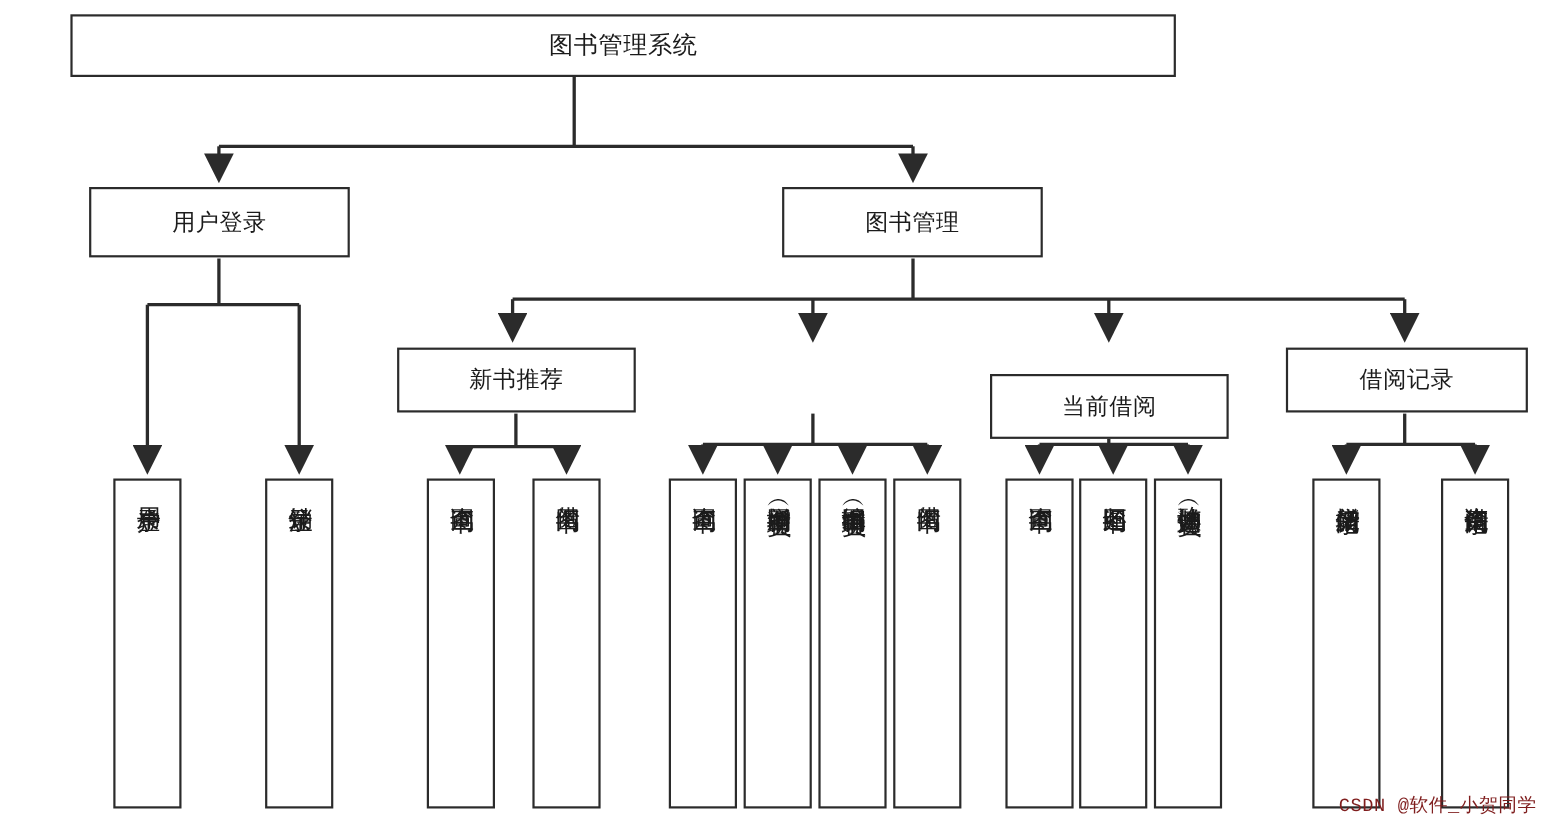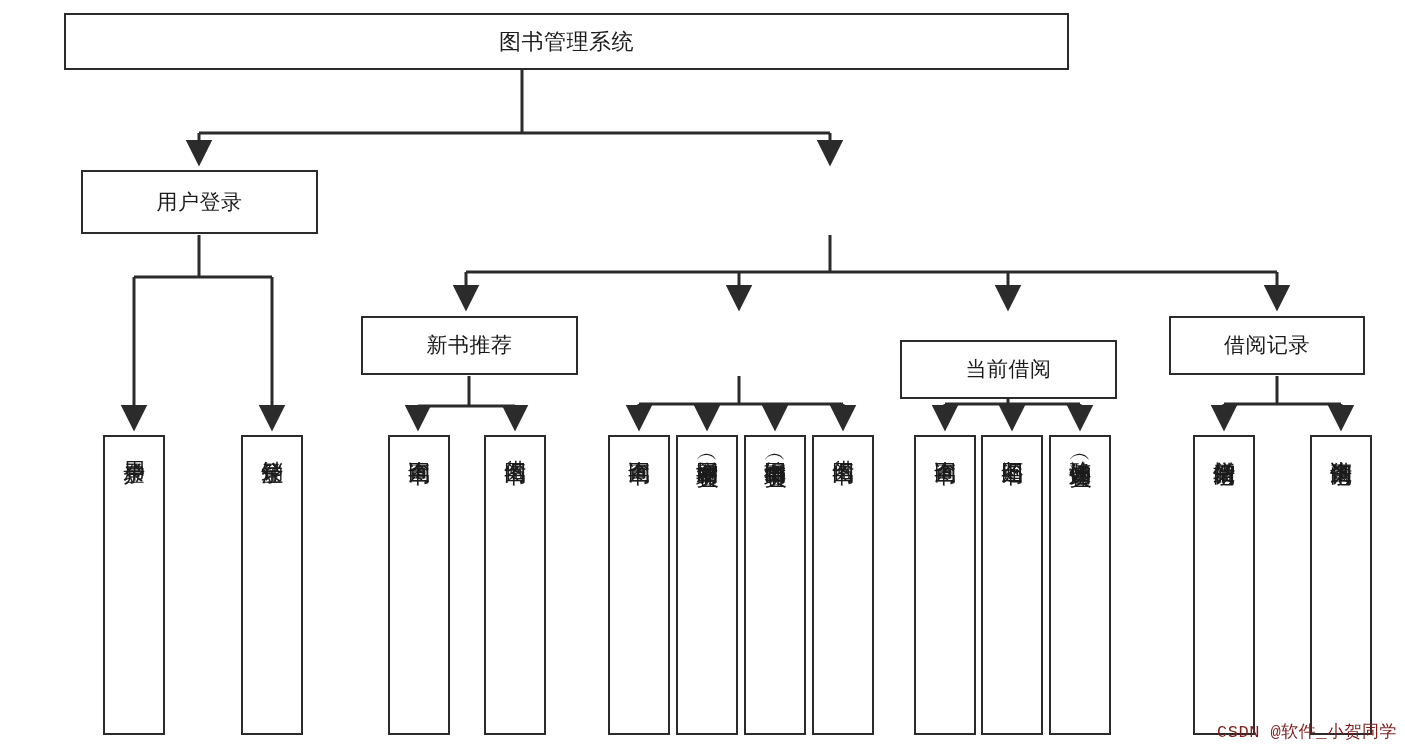--- a/index.html
+++ b/index.html
@@ -134,35 +134,38 @@
     </g>
   </svg>
 
   <div class="node h root" style="left:20px; top:13px; width:1005px; height:57px;margin-left:44px;">
     <span class="lbl">图书管理系统</span>
   </div>
 
   <div class="node h" style="left:81px; top:170px; width:237px; height:64px;">
     <span class="lbl">用户登录</span>
   </div>
+  <div class="node h" style="left:711px; top:170px; width:237px; height:64px;">
+    <span class="lbl">图书管理</span>
+  </div>
 
   <div class="node v" style="left:103px; top:435px; width:62px; height:300px;">
     <span class="lbl">用户登录</span>
   </div>
   <div class="node v" style="left:241px; top:435px; width:62px; height:300px;">
     <span class="lbl">注销登录</span>
   </div>
 
   <div class="node h" style="left:361px; top:316px; width:217px; height:59px;">
     <span class="lbl">新书推荐</span>
   </div>
   <div class="node h" style="left:900px; top:316px; width:217px; height:59px;margin-top:24px;">
     <span class="lbl">当前借阅</span>
   </div>
-  <div class="node h" style="left:1169px; top:316px; width:196px; height:59px;">
+  <div class="node h" style="left:1169px; top:316px; width:220px; height:59px;">
     <span class="lbl">借阅记录</span>
   </div>
 
   <div class="node v" style="left:388px; top:435px; width:62px; height:300px;">
     <span class="lbl">查询图书</span>
   </div>
   <div class="node v" style="left:484px; top:435px; width:62px; height:300px;">
     <span class="lbl">借阅图书</span>
   </div>
 

